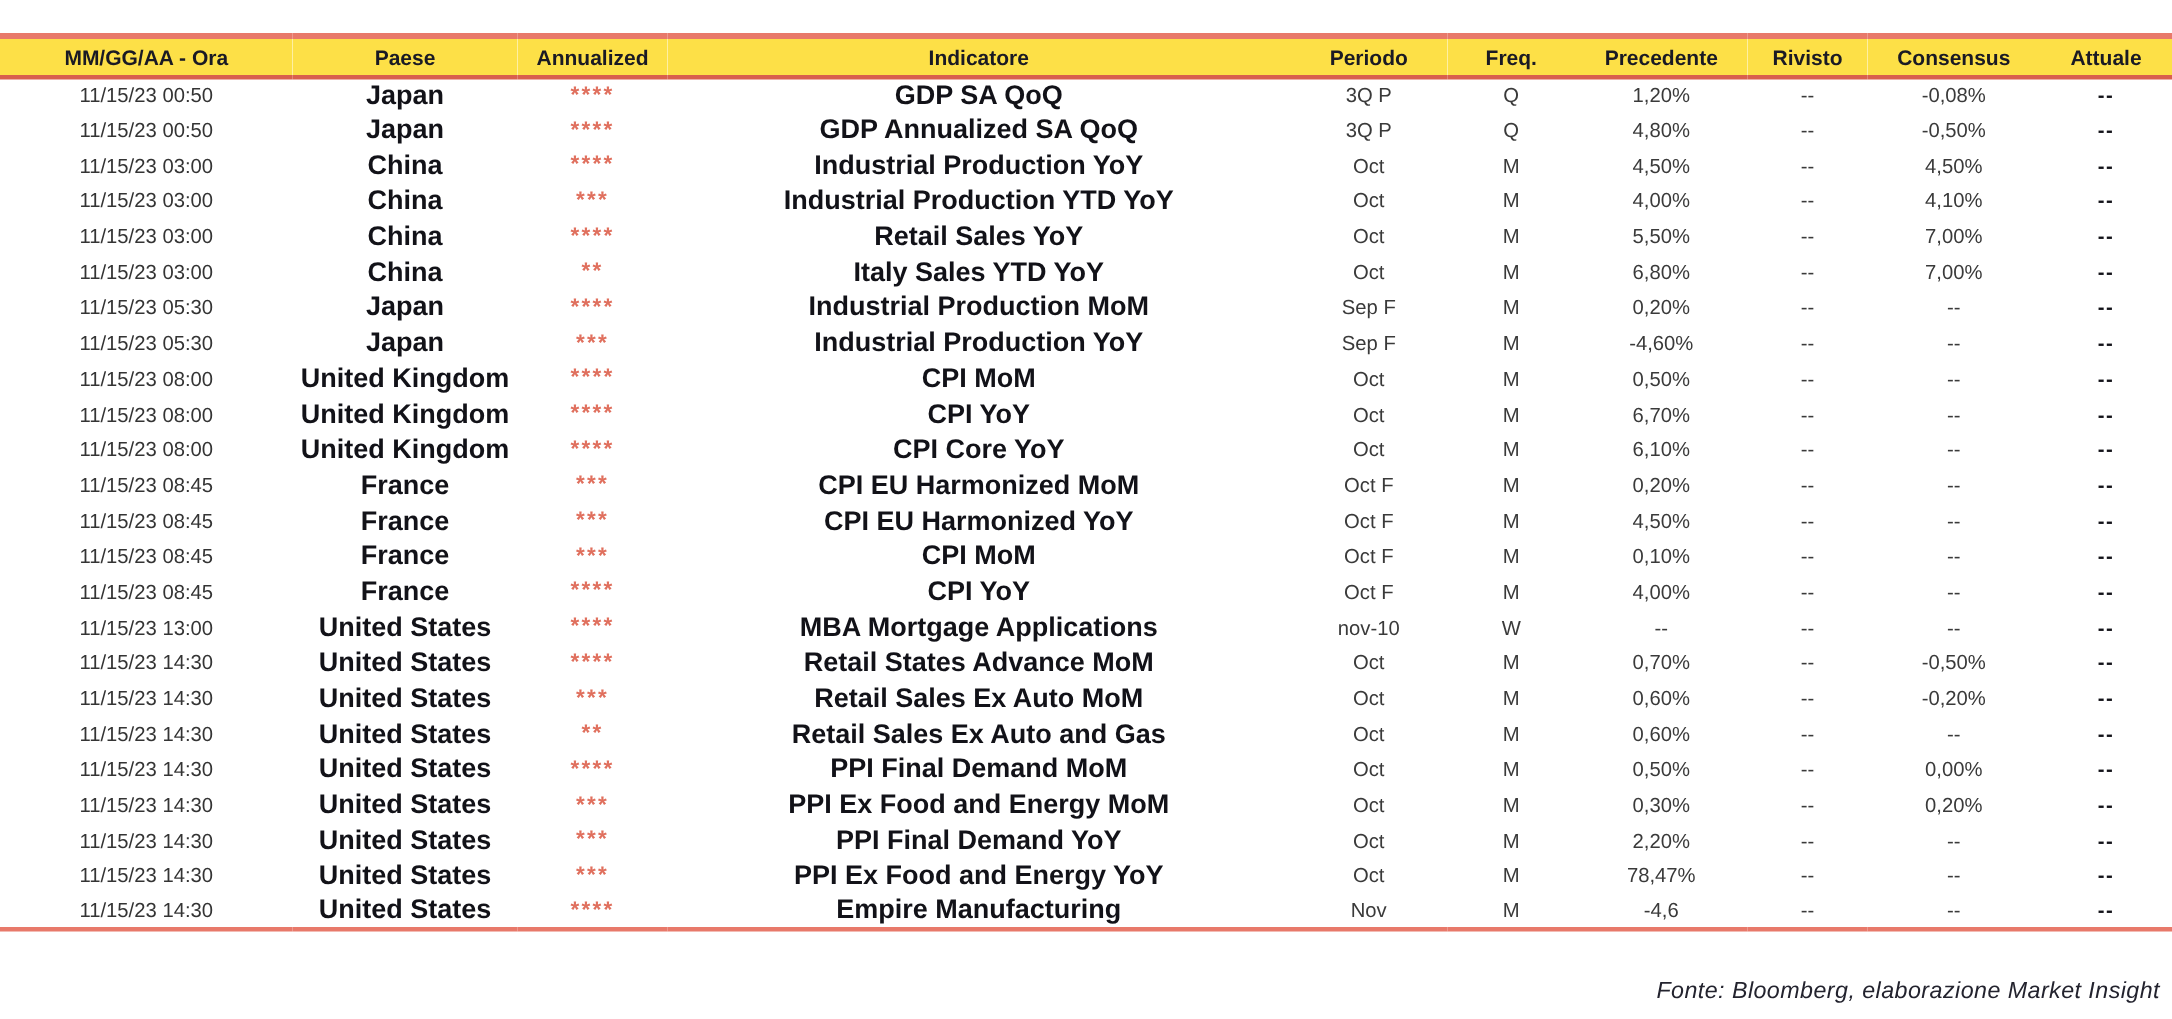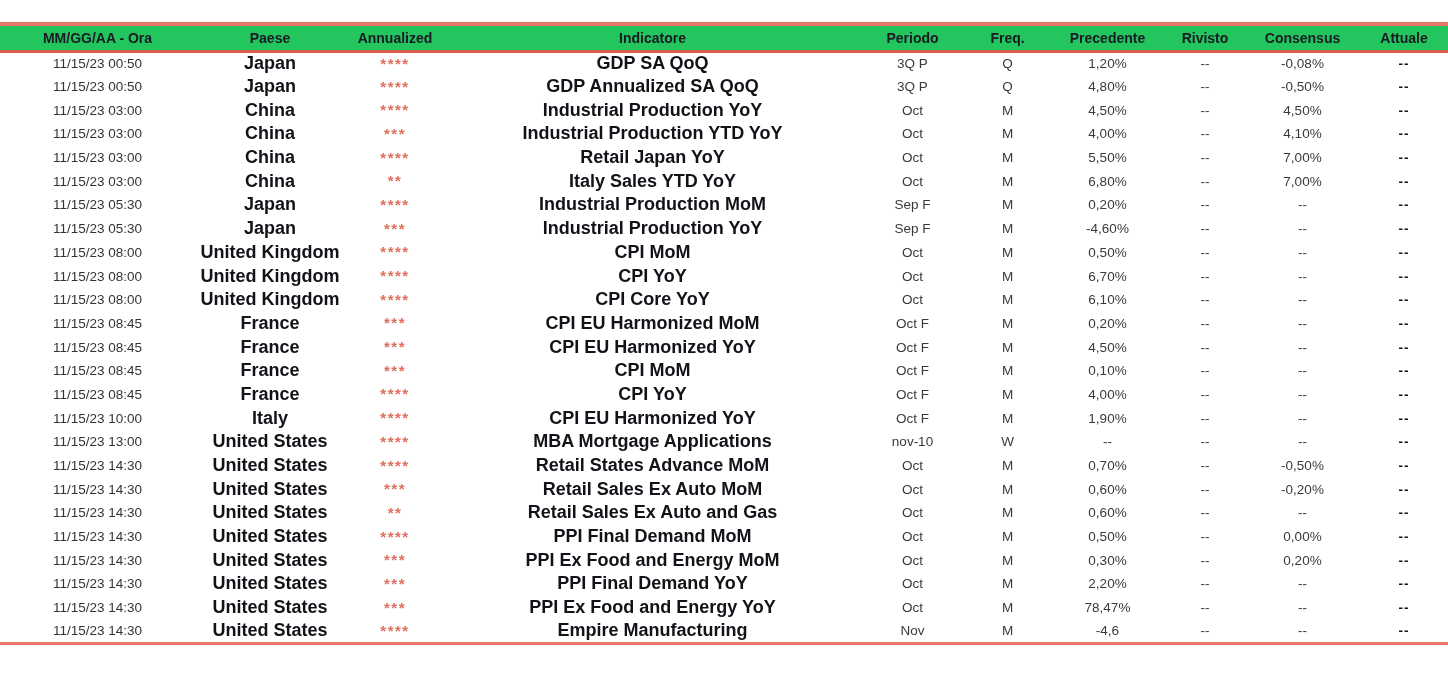--- a/index.html
+++ b/index.html
@@ -14,21 +14,21 @@
   }
   table.calendar {
     position: absolute;
     top: 22px;
     left: 0;
     width: 1448px;
     border-collapse: collapse;
     table-layout: fixed;
   }
   thead th {
-    background: #22c55e;
+    background: #fde047;
     border-top: 4px solid #E8796A;
     border-bottom: 3px solid #D85F4D;
     font-size: 14px;
     font-weight: bold;
     color: #1a1a24;
     height: 27px;
     padding: 0;
     text-align: center;
     white-space: nowrap;
     overflow: hidden;
@@ -142,21 +142,21 @@
           <td class="freq">M</td>
           <td class="previous">4,00%</td>
           <td class="revised">--</td>
           <td class="consensus">4,10%</td>
           <td class="actual">--</td>
         </tr>
         <tr>
           <td class="date">11/15/23 03:00</td>
           <td class="country">China</td>
           <td class="relevance">****</td>
-          <td class="indicator">Retail Japan YoY</td>
+          <td class="indicator">Retail Sales YoY</td>
           <td class="period">Oct</td>
           <td class="freq">M</td>
           <td class="previous">5,50%</td>
           <td class="revised">--</td>
           <td class="consensus">7,00%</td>
           <td class="actual">--</td>
         </tr>
         <tr>
           <td class="date">11/15/23 03:00</td>
           <td class="country">China</td>
@@ -271,32 +271,20 @@
           <td class="relevance">****</td>
           <td class="indicator">CPI YoY</td>
           <td class="period">Oct F</td>
           <td class="freq">M</td>
           <td class="previous">4,00%</td>
           <td class="revised">--</td>
           <td class="consensus">--</td>
           <td class="actual">--</td>
         </tr>
         <tr>
-          <td class="date">11/15/23 10:00</td>
-          <td class="country">Italy</td>
-          <td class="relevance">****</td>
-          <td class="indicator">CPI EU Harmonized YoY</td>
-          <td class="period">Oct F</td>
-          <td class="freq">M</td>
-          <td class="previous">1,90%</td>
-          <td class="revised">--</td>
-          <td class="consensus">--</td>
-          <td class="actual">--</td>
-        </tr>
-        <tr>
           <td class="date">11/15/23 13:00</td>
           <td class="country">United States</td>
           <td class="relevance">****</td>
           <td class="indicator">MBA Mortgage Applications</td>
           <td class="period">nov-10</td>
           <td class="freq">W</td>
           <td class="previous">--</td>
           <td class="revised">--</td>
           <td class="consensus">--</td>
           <td class="actual">--</td>
@@ -393,14 +381,15 @@
           <td class="period">Nov</td>
           <td class="freq">M</td>
           <td class="previous">-4,6</td>
           <td class="revised">--</td>
           <td class="consensus">--</td>
           <td class="actual">--</td>
         </tr>
       </tbody>
   </table>
 
+  <div class="footer">Fonte: Bloomberg, elaborazione Market Insight</div>
 
 </div>
 
 </body></html>

